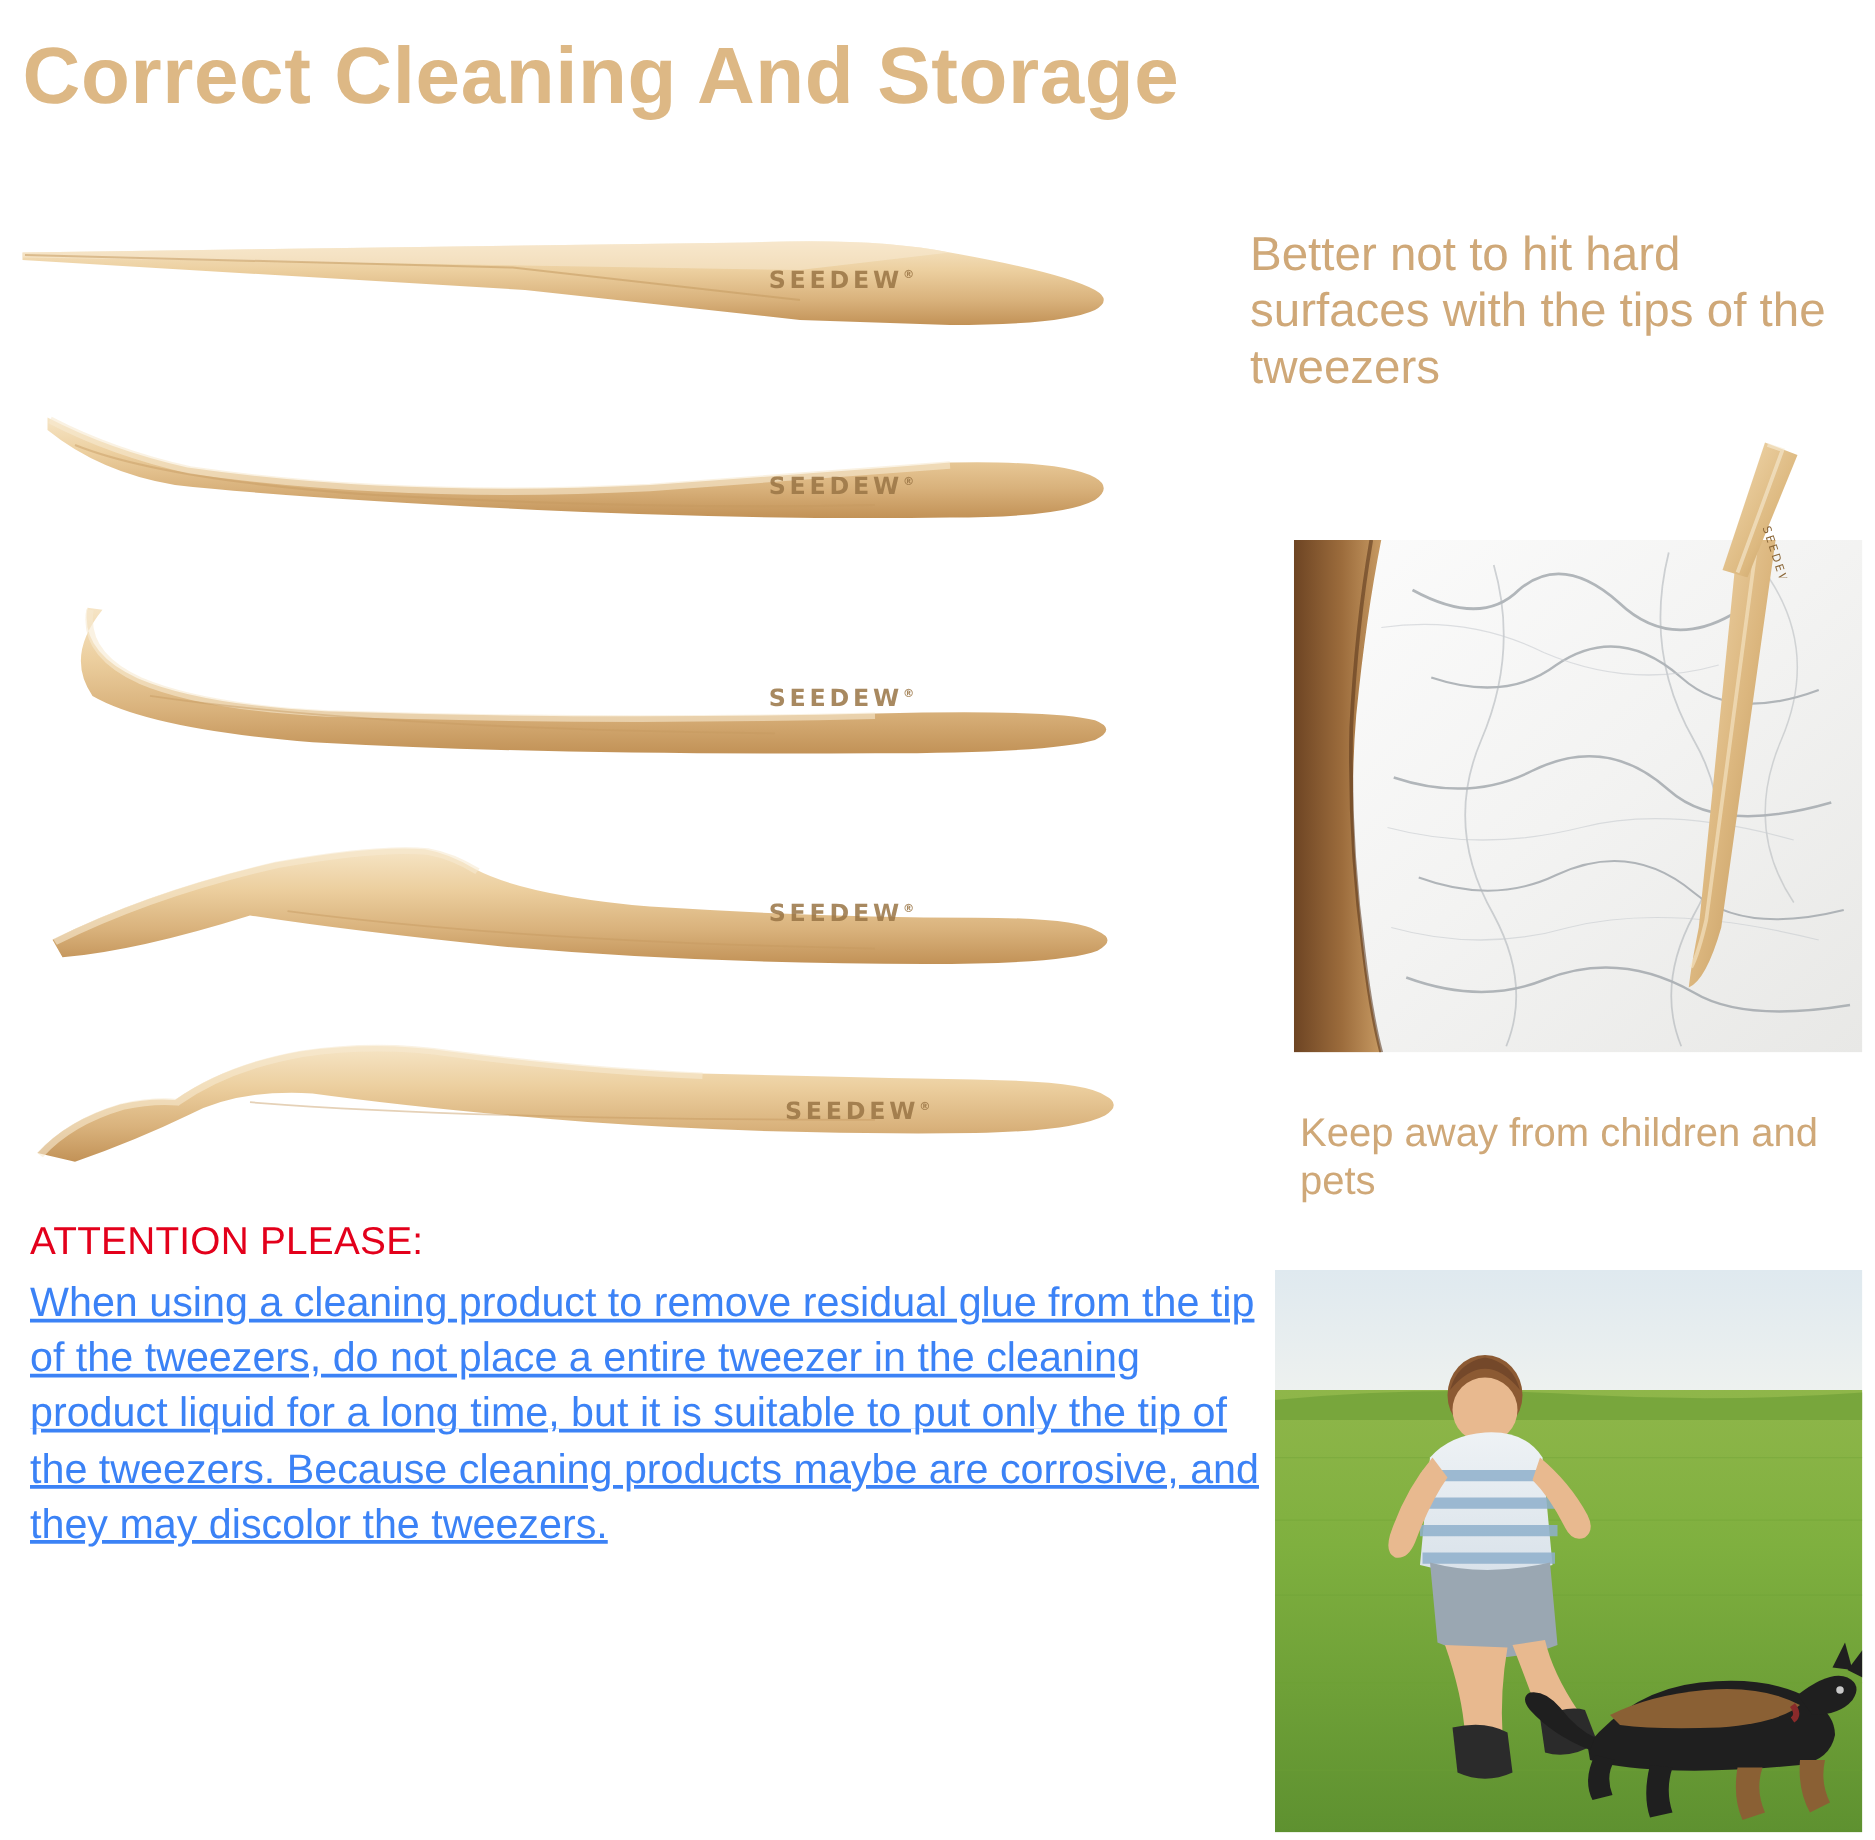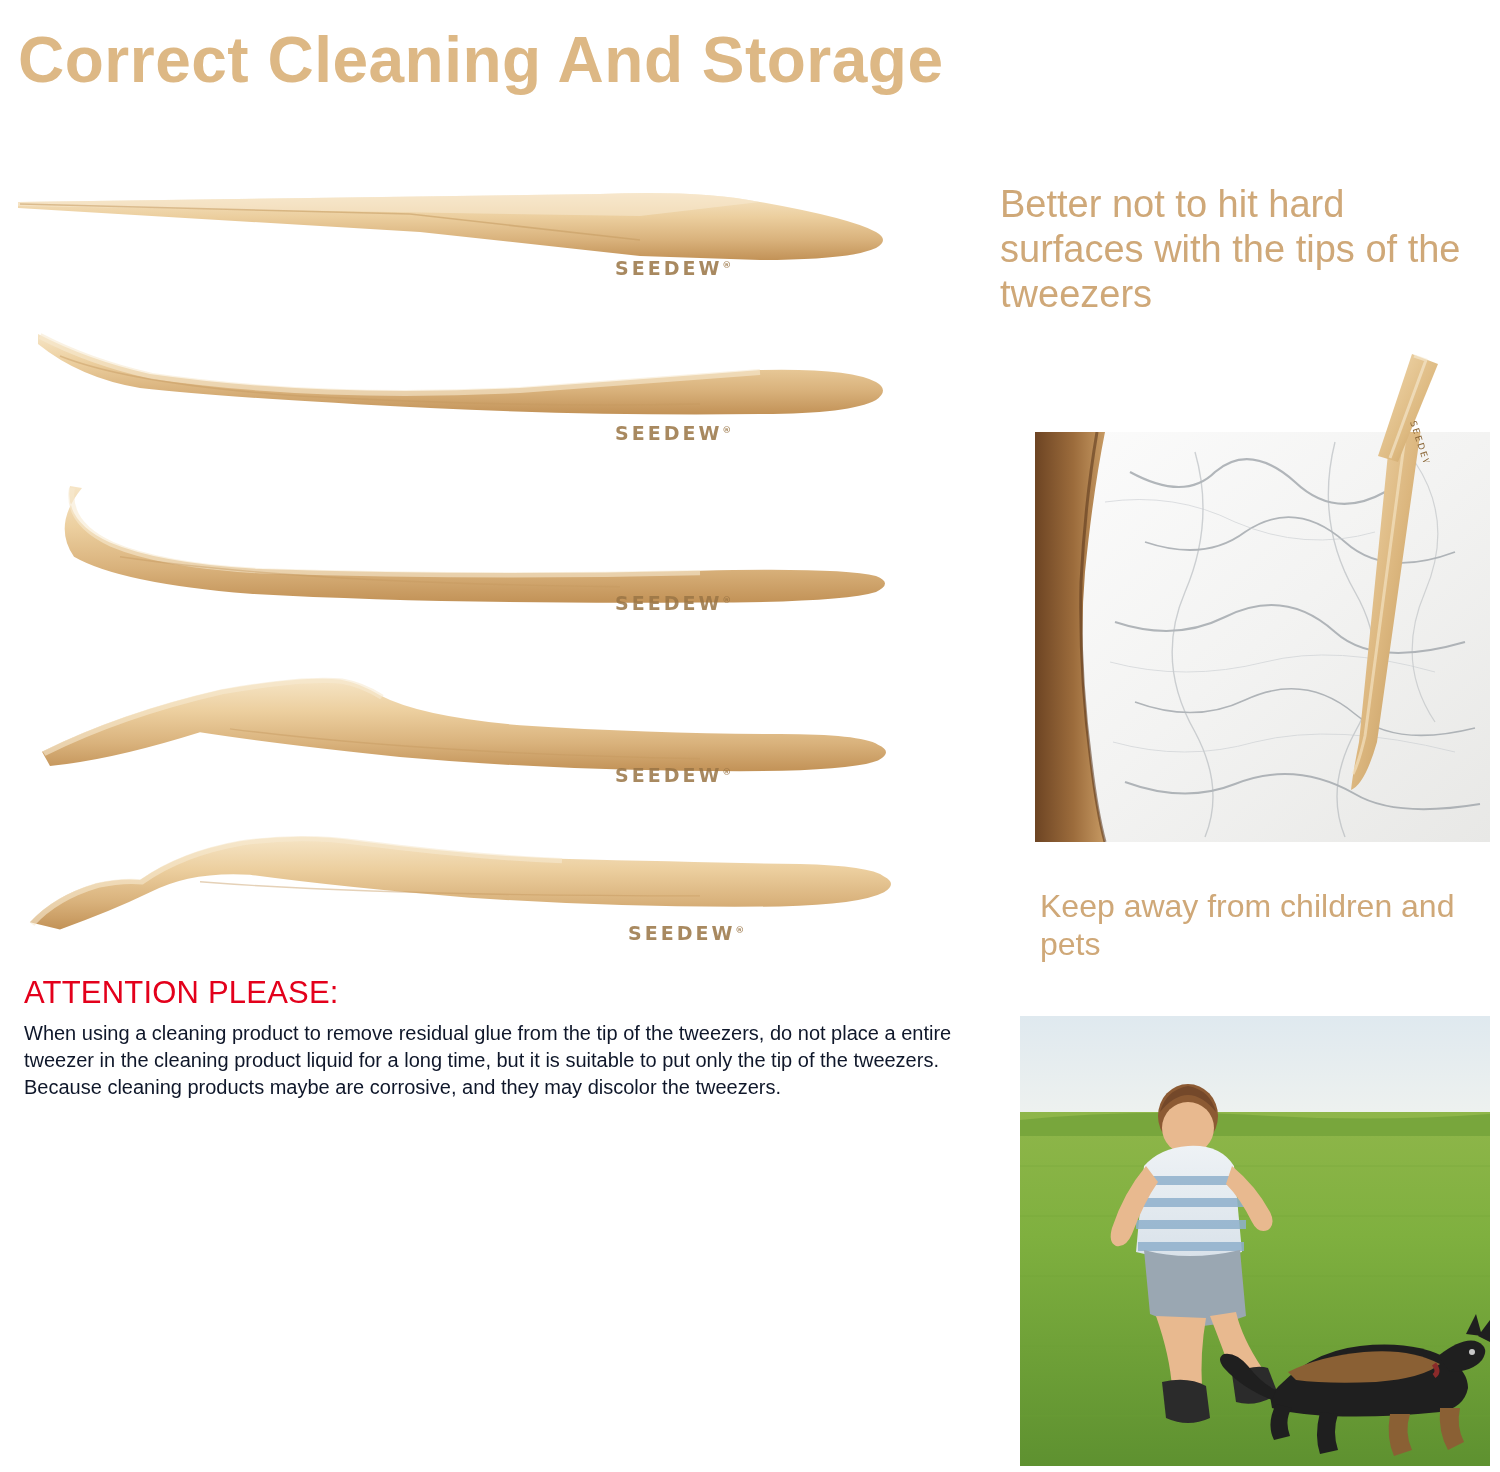--- a/index.html
+++ b/index.html
@@ -47,21 +47,20 @@
   .tweezer svg { display: block; width: 100%; height: 100%; }
 
   .brand-mark {
     position: absolute;
     font-family: "DejaVu Sans", sans-serif;
     font-size: 19px;
     font-weight: 700;
     letter-spacing: 3px;
     color: #9a7545;
     opacity: .85;
-    margin-top: 44px;
   }
   .brand-mark sup {
     font-size: 9px;
     vertical-align: super;
     letter-spacing: 0;
   }
 
   
   .attention-heading {
     position: absolute;
@@ -70,23 +69,24 @@
     font-size: 31px;
     font-weight: 400;
     color: #e3001b;
     letter-spacing: .2px;
   }
   .attention-body {
     position: absolute;
     left: 24px;
     top: 1020px;
     width: 990px;
-    font-size: 20px;
+    font-size: 33px;
     line-height: 1.34;
-    color: #0f172a;
+    color: #3b82f6;
+    text-decoration: underline;
   }
   .attention-body p { margin: 0 0 30px 0; }
   .attention-body p:last-child { margin-bottom: 0; }
 
   
   .note-hard-surfaces {
     position: absolute;
     left: 1000px;
     top: 182px;
     width: 495px;

